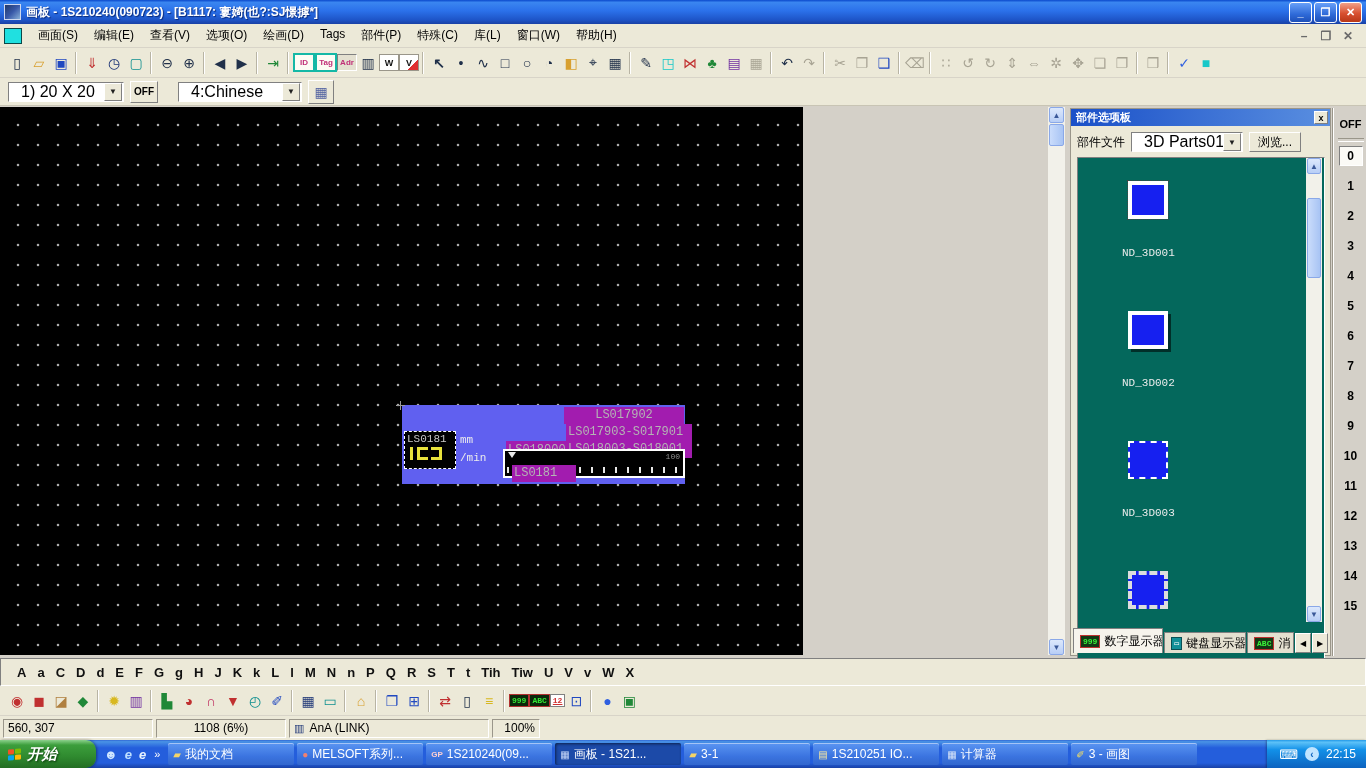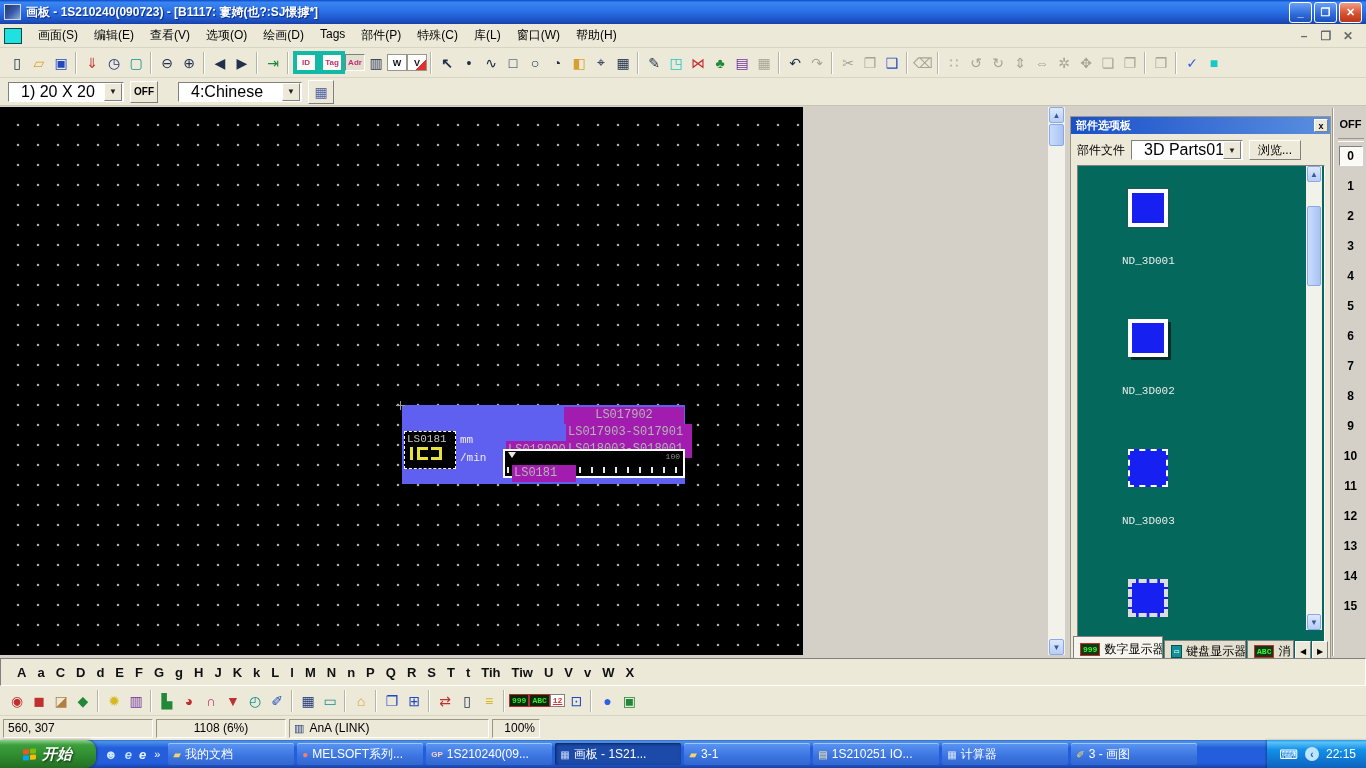--- a/index.html
+++ b/index.html
@@ -32,21 +32,21 @@
   .tb3{top:686px;height:30px;}
   .tbtn{width:22px;height:22px;display:inline-flex;align-items:center;justify-content:center;
     font-size:14px;color:#20304A;flex:0 0 auto;}
   .tbtn.sep{width:9px;height:22px;background:linear-gradient(90deg,transparent 3px,#b8b4a4 3px,#b8b4a4 4px,#fff 4px,#fff 5px,transparent 5px);}
   .tbtn.dis{color:#A8A494;}
   .tbtn.bold{font-weight:bold;}
   .c-red{color:#C03030;} .c-blue{color:#2048C0;} .c-amber{color:#D8A030;}
   .c-green{color:#208838;} .c-teal{color:#109090;} .c-cyan{color:#18C8C8;}
   .c-navy{color:#203878;} .c-yellow{color:#D8B820;} .c-multi{color:#7030A0;}
   .c-blue2{color:#3060E0;} .c-tan{color:#B08040;} .c-redblue{color:#C03060;}
-  .c-tag{font-size:8px;font-weight:bold;color:#C03078;background:#FCFCF4;border:4px solid #14b8a6;
+  .c-tag{font-size:8px;font-weight:bold;color:#C03078;background:#FCFCF4;border:2px solid #14b8a6;
     width:18px;height:15px;line-height:15px;}
   .c-vbox{font-size:9px;font-weight:bold;color:#101010;border:1px solid #9a968a;width:18px;height:15px;
     background:linear-gradient(135deg,#fff 68%,#E03030 68%);}
   .c-wbox{font-size:9px;font-weight:bold;color:#101010;border:1px solid #9a968a;width:18px;height:15px;background:#fff;}
   .c-seg{font-family:"Liberation Mono",monospace;font-size:8px;font-weight:bold;color:#35E835;
     background:#0A280A;border:1px solid #B03030;width:auto;padding:1px 2px;height:auto;}
   .c-date{font-family:"Liberation Mono",monospace;font-size:8px;font-weight:bold;color:#D03030;
     background:#fff;border:1px solid #808080;text-decoration:underline;width:auto;padding:1px 2px;height:auto;}
   .pressed{border:1px solid;border-color:#808080 #fff #fff #808080;background:#E4E0D0;}
   
@@ -100,21 +100,21 @@
   
   .vsb{position:absolute;left:1048px;top:1px;width:17px;height:548px;background:#F2F1EA;}
   .sbtn{position:absolute;left:1px;width:15px;height:16px;border-radius:2px;
     background:linear-gradient(180deg,#DCE8FC,#B8CEF6);border:1px solid #8AA8E8;box-sizing:border-box;
     color:#3A5898;font-size:8px;display:flex;align-items:center;justify-content:center;}
   .sb-up{top:0;} .sb-dn{bottom:0;}
   .sb-thumb{position:absolute;left:1px;top:17px;width:15px;height:22px;border-radius:2px;
     background:linear-gradient(90deg,#CADCFB,#A8C4F4);border:1px solid #8AA8E8;box-sizing:border-box;}
   
   .palette{position:absolute;left:1070px;top:2px;width:261px;height:548px;background:#ECE9D8;
-    border:1px solid #9a968a;box-sizing:border-box;margin-top:8px;}
+    border:1px solid #9a968a;box-sizing:border-box;}
   .pal-title{height:17px;display:flex;align-items:center;padding:0 2px 0 5px;
     background:linear-gradient(90deg,#1A50C8,#5A8FE0);color:#fff;font-size:11px;font-weight:bold;}
   .pal-close{margin-left:auto;width:14px;height:13px;font-size:9px;font-weight:bold;color:#000;}
   .pal-ctl{display:flex;align-items:center;gap:6px;padding:6px 6px 4px 6px;}
   .pal-filelabel{white-space:nowrap;}
   .pal-combo{width:112px;}
   .pal-browse{height:20px;padding:0 8px;font-size:12px;}
   .plist{position:absolute;left:6px;top:48px;width:248px;height:584px;background:#04685C;
     border:1px solid;border-color:#808080 #fff #fff #808080;box-sizing:border-box;overflow:hidden;}
   .pitem{position:absolute;left:44px;width:120px;display:flex;flex-direction:column;align-items:flex-start;}
@@ -155,21 +155,21 @@
     display:flex;align-items:center;gap:3px;padding:0 3px;box-sizing:border-box;}
   .scell{height:19px;border:1px solid;border-color:#9a968a #fff #fff #9a968a;display:flex;
     align-items:center;padding:0 4px;box-sizing:border-box;background:#ECE9D8;font-size:12px;}
   .sc1{width:150px;} .sc2{width:130px;justify-content:center;} .sc3{flex:1;}
   .sc4{width:200px;gap:5px;} .sc5{width:48px;justify-content:flex-end;}
   .devicon{font-size:11px;color:#203878;}
   
   .taskbar{position:absolute;left:0;top:740px;width:1366px;height:28px;
     background:linear-gradient(180deg,#3168D5 0%,#4993E6 6%,#245EDC 28%,#245EDC 82%,#1941A5 100%);
     display:flex;align-items:center;color:#fff;}
-  .startbtn{height:28px;width:96px;display:flex;align-items:center;gap:6px;padding-left:23px;box-sizing:border-box;
+  .startbtn{height:28px;width:96px;display:flex;align-items:center;gap:6px;padding-left:8px;box-sizing:border-box;
     background:linear-gradient(180deg,#8BD18B 0%,#3C9E3C 18%,#2F8A2F 60%,#236E23 100%);
     border-radius:0 10px 10px 0;box-shadow:1px 0 3px rgba(0,0,0,.4);}
   .startflag{display:grid;grid-template-columns:6px 6px;grid-template-rows:5px 5px;gap:1px;transform:skewY(-6deg);}
   .startflag span{border-radius:1px;}
   .sf1{background:#F35325;} .sf2{background:#81BC06;} .sf3{background:#05A6F0;} .sf4{background:#FFBA08;}
   .startlabel{font-style:italic;font-weight:bold;font-size:15px;text-shadow:1px 1px 2px #0a3a0a;}
   .qlaunch{display:flex;align-items:center;gap:6px;padding:0 8px;}
   .qicon{font-size:13px;}
   .q-msn{color:#CFE6FF;} .q-ie1{color:#BFE0FF;font-weight:bold;font-style:italic;} .q-ie2{color:#E8F4FF;font-weight:bold;font-style:italic;}
   .qmore{font-size:11px;color:#fff;margin-left:2px;}

